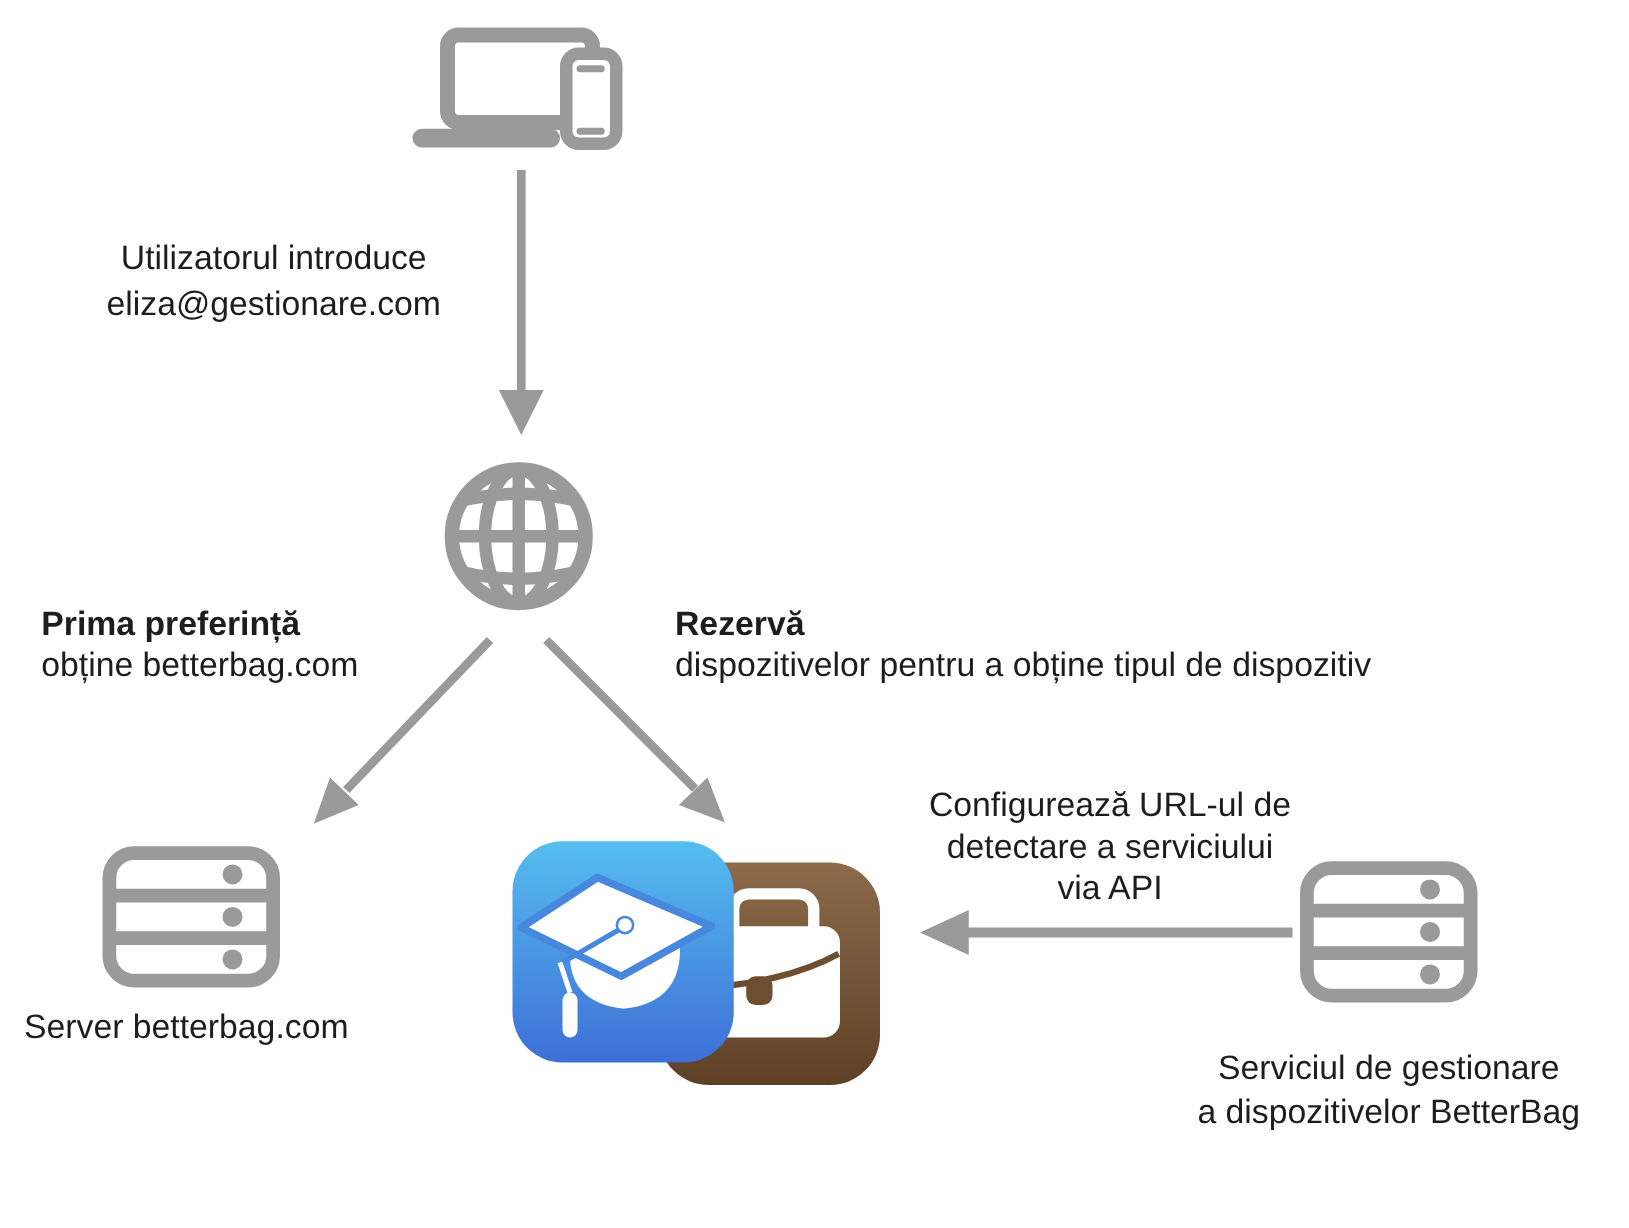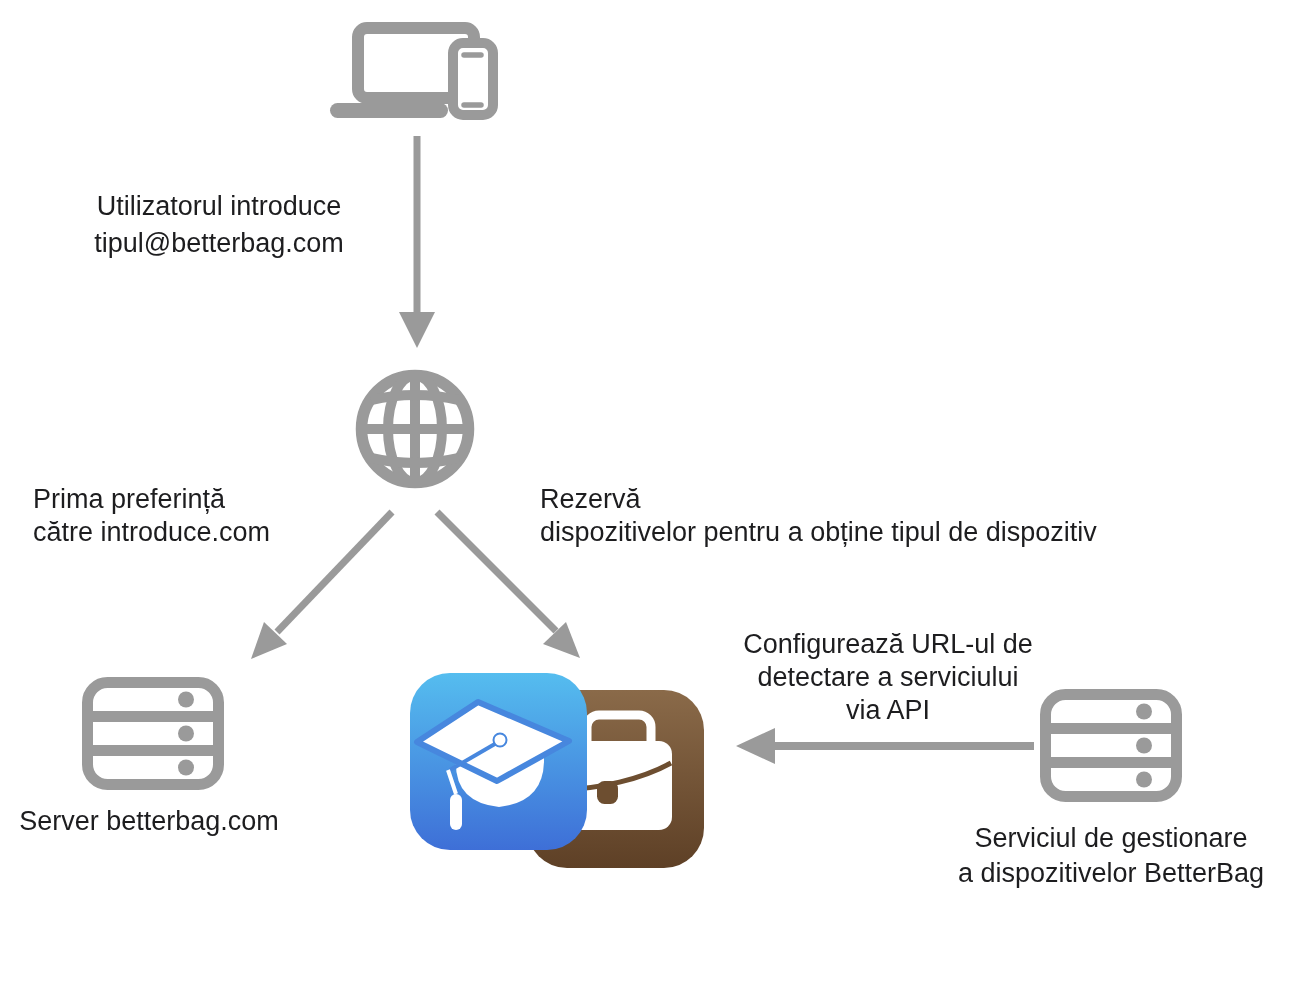--- a/index.html
+++ b/index.html
@@ -3,24 +3,24 @@
 <meta charset="utf-8">
 <style>
   html,body{margin:0;padding:0;background:#ffffff;}
   body{width:1303px;height:982px;overflow:hidden;position:relative;
        font-family:"Liberation Sans", sans-serif;color:#1d1d1f;}
   .diagram{position:absolute;inset:0;width:1303px;height:982px;}
   svg.art{position:absolute;left:0;top:0;}
   .lbl{position:absolute;font-size:27px;line-height:33px;}
   .lbl .line{display:block;}
   .center{text-align:center;}
-  .bold{font-weight:normal;}
+  .bold{font-weight:bold;}
   .user-text{line-height:37px;}
   .managers-text{line-height:34px;}
-  .mdm-text{line-height:35px;}
+  .mdm-text{line-height:35px;margin-top:16px;}
 </style>
 </head>
 <body>
 
 <div class="diagram">
 
   <svg class="art" width="1303" height="982" viewBox="0 0 1303 982">
     <defs>
       <linearGradient id="gBlue" x1="0" y1="0" x2="0" y2="1">
         <stop offset="0" stop-color="#55bdef"></stop>
@@ -95,26 +95,26 @@
     <g>
       <line x1="1034" y1="746" x2="773" y2="746" stroke="#9a9a9a" stroke-width="8"></line>
       <polygon points="736,746 775,728 775,764" fill="#9a9a9a"></polygon>
     </g>
 
     <use href="#srv" x="1040" y="689"></use>
   </svg>
 
   <div class="lbl center user-text" style="left:59px;top:188px;width:320px;">
     <span class="line">Utilizatorul introduce</span>
-    <span class="line">tipul@betterbag.com</span>
+    <span class="line">eliza@gestionare.com</span>
   </div>
 
   <div class="lbl" style="left:33px;top:483px;width:400px;">
     <span class="line bold">Prima preferință</span>
-    <span class="line">către introduce.com</span>
+    <span class="line">obține betterbag.com</span>
   </div>
 
   <div class="lbl" style="left:540px;top:483px;width:660px;">
     <span class="line bold">Rezervă</span>
     <span class="line">dispozitivelor pentru a obține tipul de dispozitiv</span>
   </div>
 
   <div class="lbl center" style="left:-11px;top:805px;width:320px;">
     <span class="line">Server betterbag.com</span>
   </div>

